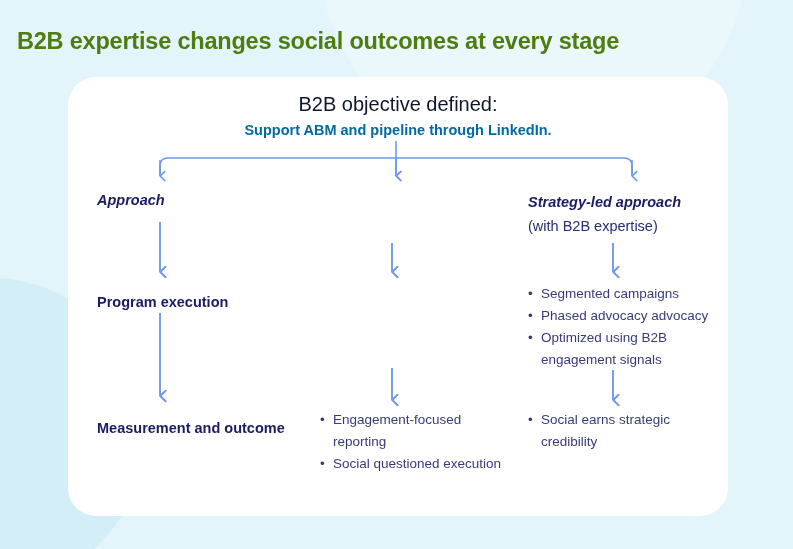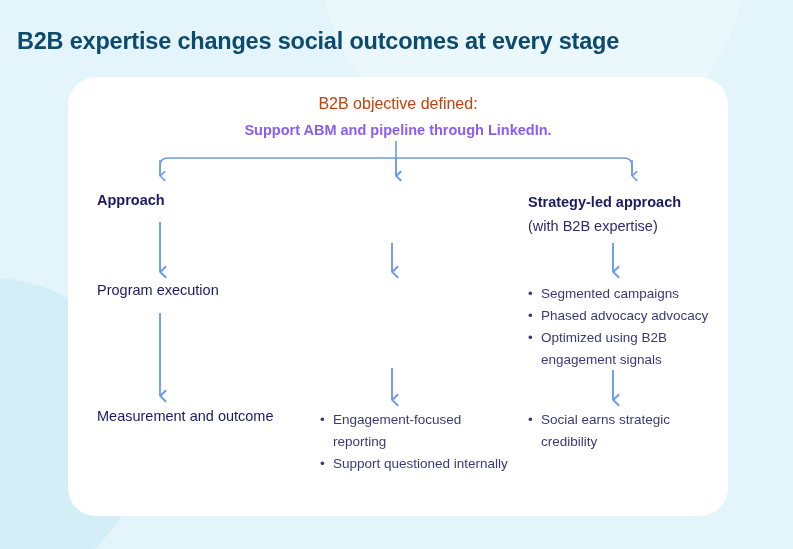--- a/index.html
+++ b/index.html
@@ -50,21 +50,21 @@
 
   
   .title {
     position: absolute;
     left: 0;
     top: 28px;
     width: 636px;
     text-align: center;
     font-size: 23.5px;
     font-weight: bold;
-    color: #0c4a6e;
+    color: #4d7c0f;
     letter-spacing: -0.2px;
     white-space: nowrap;
   }
 
   
   .card {
     position: absolute;
     left: 68px;
     top: 77px;
     width: 660px;
@@ -75,60 +75,62 @@
 
   
   .objective {
     position: absolute;
     left: 0;
     top: 14px;
     width: 660px;
     text-align: center;
   }
   .objective .obj-label {
-    font-size: 16px;
-    color: #c2410c;
+    font-size: 20px;
+    color: #0f172a;
     line-height: 26px;
   }
   .objective .obj-value {
     font-size: 14.5px;
     font-weight: bold;
-    color: #8b5cf6;
+    color: #0369a1;
     line-height: 26px;
   }
 
   
   .connectors {
     position: absolute;
     left: 0;
     top: 0;
     width: 793px;
     height: 549px;
     pointer-events: none;
   }
 
   
   .cell {
     position: absolute;
   }
 
   .row-label {
     font-size: 14.5px;
-    font-weight: normal;
+    font-weight: bold;
     color: #1b1b63;
     line-height: 21px;
+    margin-top: 12px;
   }
 
   .col-head {
     font-size: 14.5px;
     line-height: 24px;
     color: #1b1b63;
   }
   .col-head .strong {
     font-weight: bold;
+    font-style: italic;
   }
   .col-head .light {
     font-weight: normal;
     color: #2b2b72;
   }
 
   ul.bullets {
     margin: 0;
     padding: 0;
     list-style: none;
@@ -235,21 +237,21 @@
     </ul>
   </div>
 
   <div class="cell col1 row-bot">
     <div class="row-label">Measurement and outcome</div>
   </div>
 
   <div class="cell col2 row-bot">
     <ul class="bullets">
       <li>Engagement-focused reporting</li>
-      <li>Support questioned internally</li>
+      <li>Social questioned execution</li>
     </ul>
   </div>
 
   <div class="cell col3 row-bot">
     <ul class="bullets">
       <li>Social earns strategic credibility</li>
     </ul>
   </div>
 
 </div>

